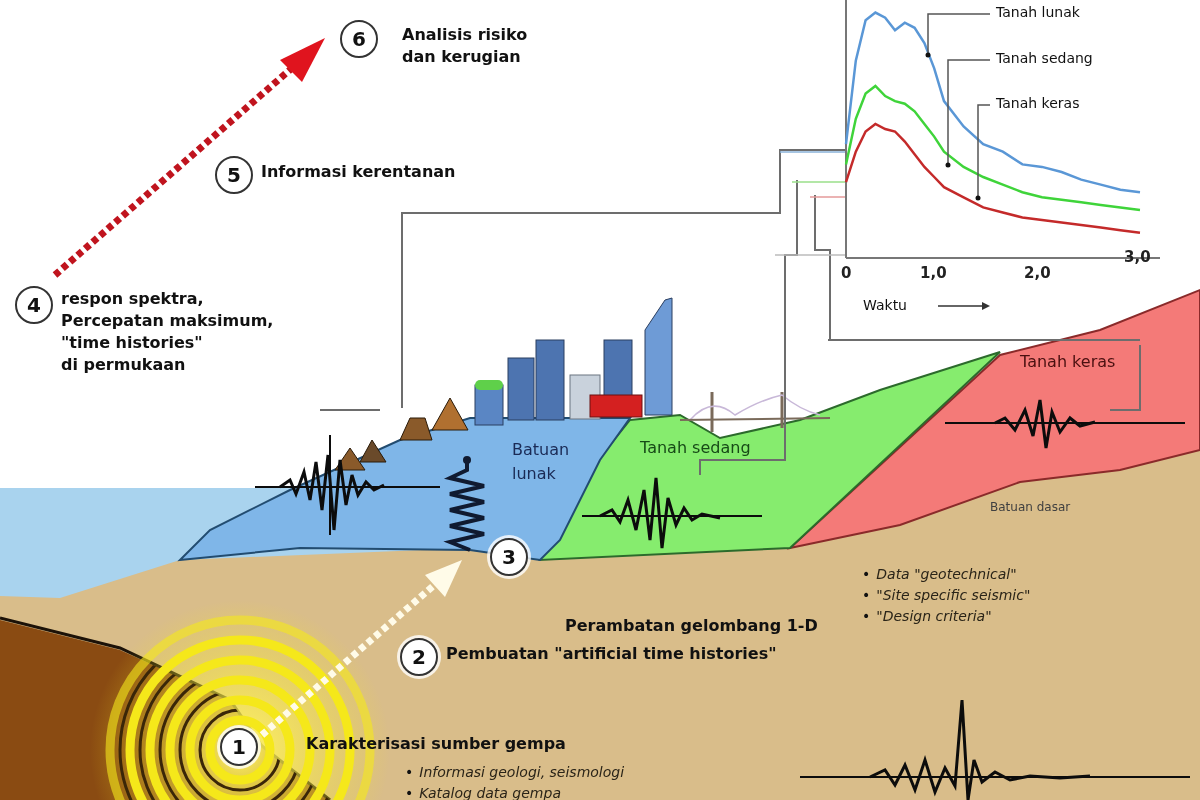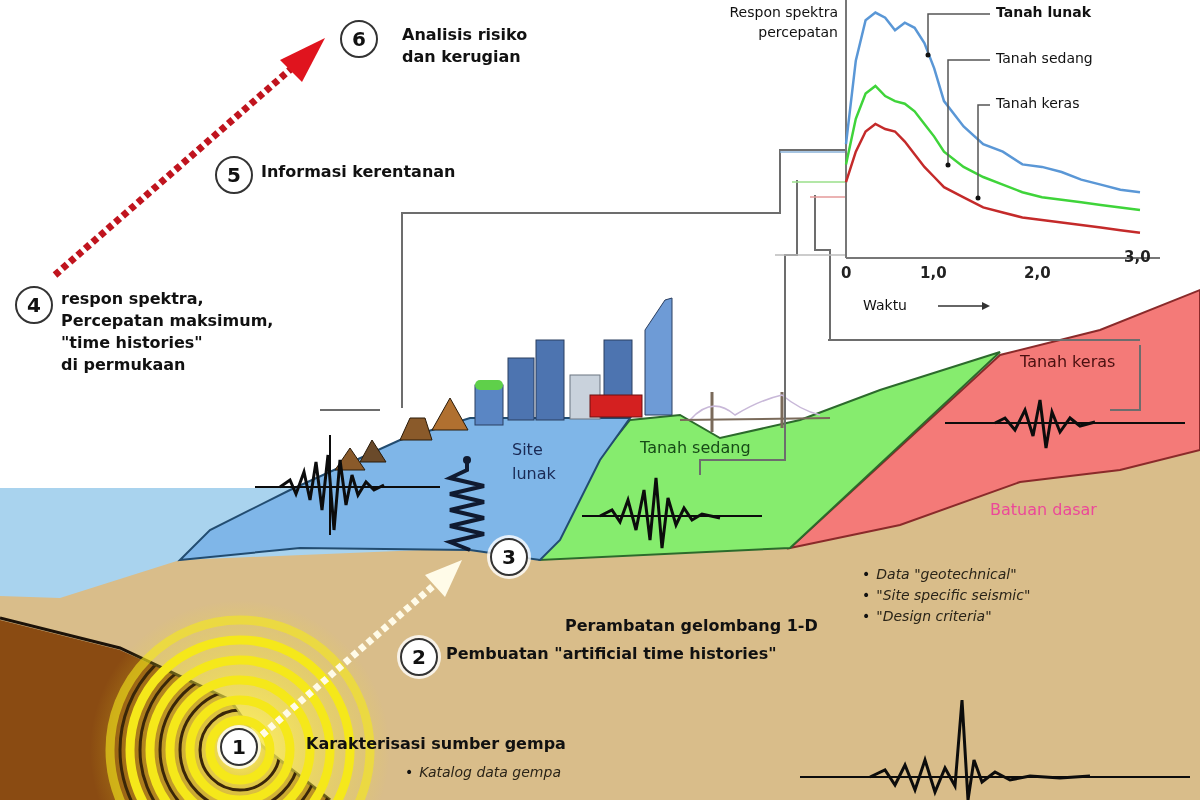--- a/index.html
+++ b/index.html
@@ -187,38 +187,35 @@
   <div class="step" style="left:400px; top:638px;">
     <div class="num">2</div>
     <div class="step-text">Pembuatan "artificial time histories"</div>
   </div>
 
   <div class="step" style="left:220px; top:728px;">
     <div class="num">1</div>
     <div class="step-text" style="padding-left:40px;">Karakterisasi sumber gempa</div>
   </div>
   <ul class="bullets" style="left:405px; top:762px;">
+    <li>Informasi geologi, seismologi</li>
     <li>Katalog data gempa</li>
   </ul>
 
   
   <div class="lbl" style="left:512px; top:438px; font-size:16px; color:#1a2a55; font-weight:normal; line-height:24px;">
-    <div>Site</div>
+    <div>Batuan</div>
     <div>lunak</div>
   </div>
   <div class="lbl" style="left:640px; top:438px; font-size:16px; color:#174a17; font-weight:normal;">Tanah sedang</div>
   <div class="lbl" style="left:1020px; top:352px; font-size:16px; color:#4a1010; font-weight:normal;">Tanah keras</div>
-  <div class="lbl" style="left:990px; top:500px; font-size:16px; color:#ec4899; font-weight:normal;">Batuan dasar</div>
+  <div class="lbl" style="left:990px; top:500px; font-size:12px; color:#404040; font-weight:normal;">Batuan dasar</div>
 
   
-  <div class="chart-lbl" style="left:688px; top:2px; text-align:right; width:150px; line-height:20px; font-weight:normal;">
-    <div>Respon spektra</div>
-    <div>percepatan</div>
-  </div>
-  <div class="chart-lbl" style="left:996px; top:4px; font-weight:bold;">Tanah lunak</div>
+  <div class="chart-lbl" style="left:996px; top:4px; font-weight:normal;">Tanah lunak</div>
   <div class="chart-lbl" style="left:996px; top:50px; font-weight:normal;">Tanah sedang</div>
   <div class="chart-lbl" style="left:996px; top:95px; font-weight:normal;">Tanah keras</div>
 
   <div class="tick" style="left:841px; top:264px;">0</div>
   <div class="tick" style="left:920px; top:264px;">1,0</div>
   <div class="tick" style="left:1024px; top:264px;">2,0</div>
   <div class="tick" style="left:1124px; top:248px;">3,0</div>
   <div class="chart-lbl" style="left:863px; top:297px; font-weight:normal;">Waktu</div>
 </div>
 

